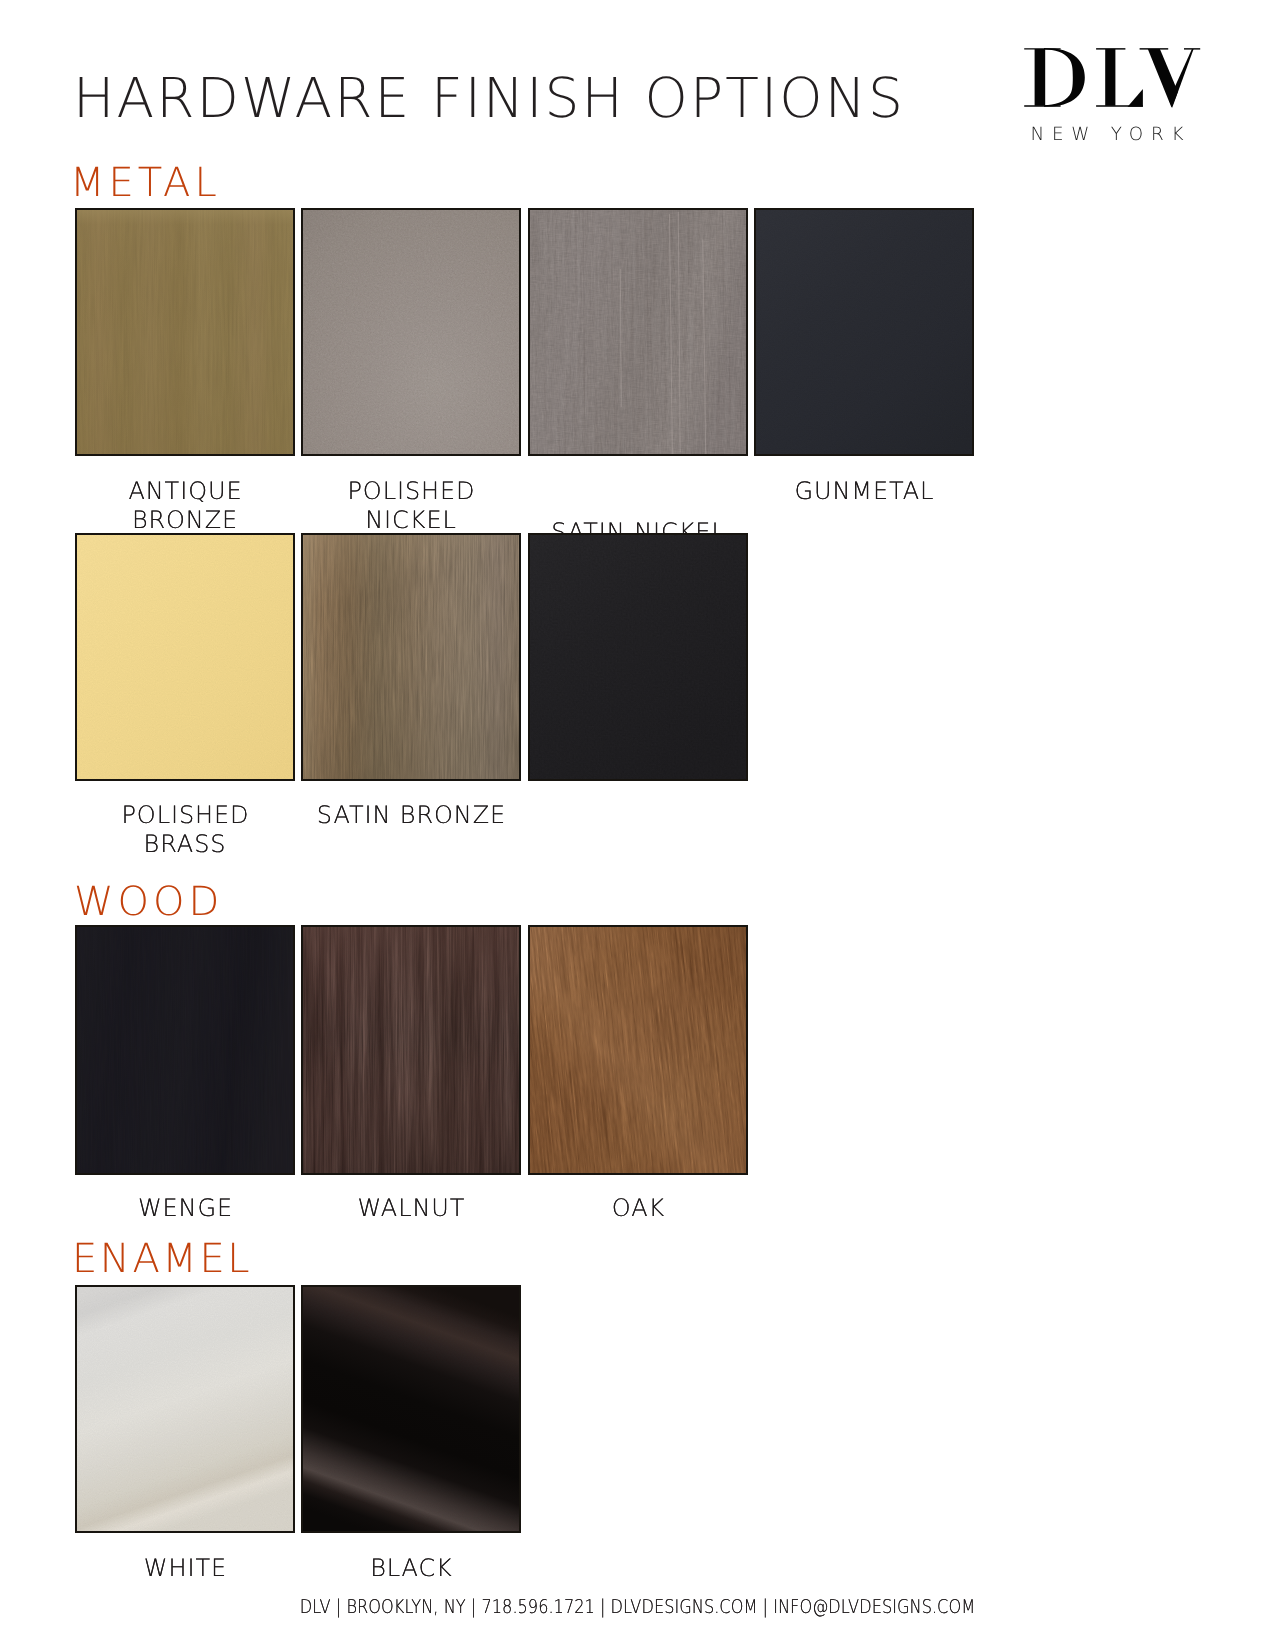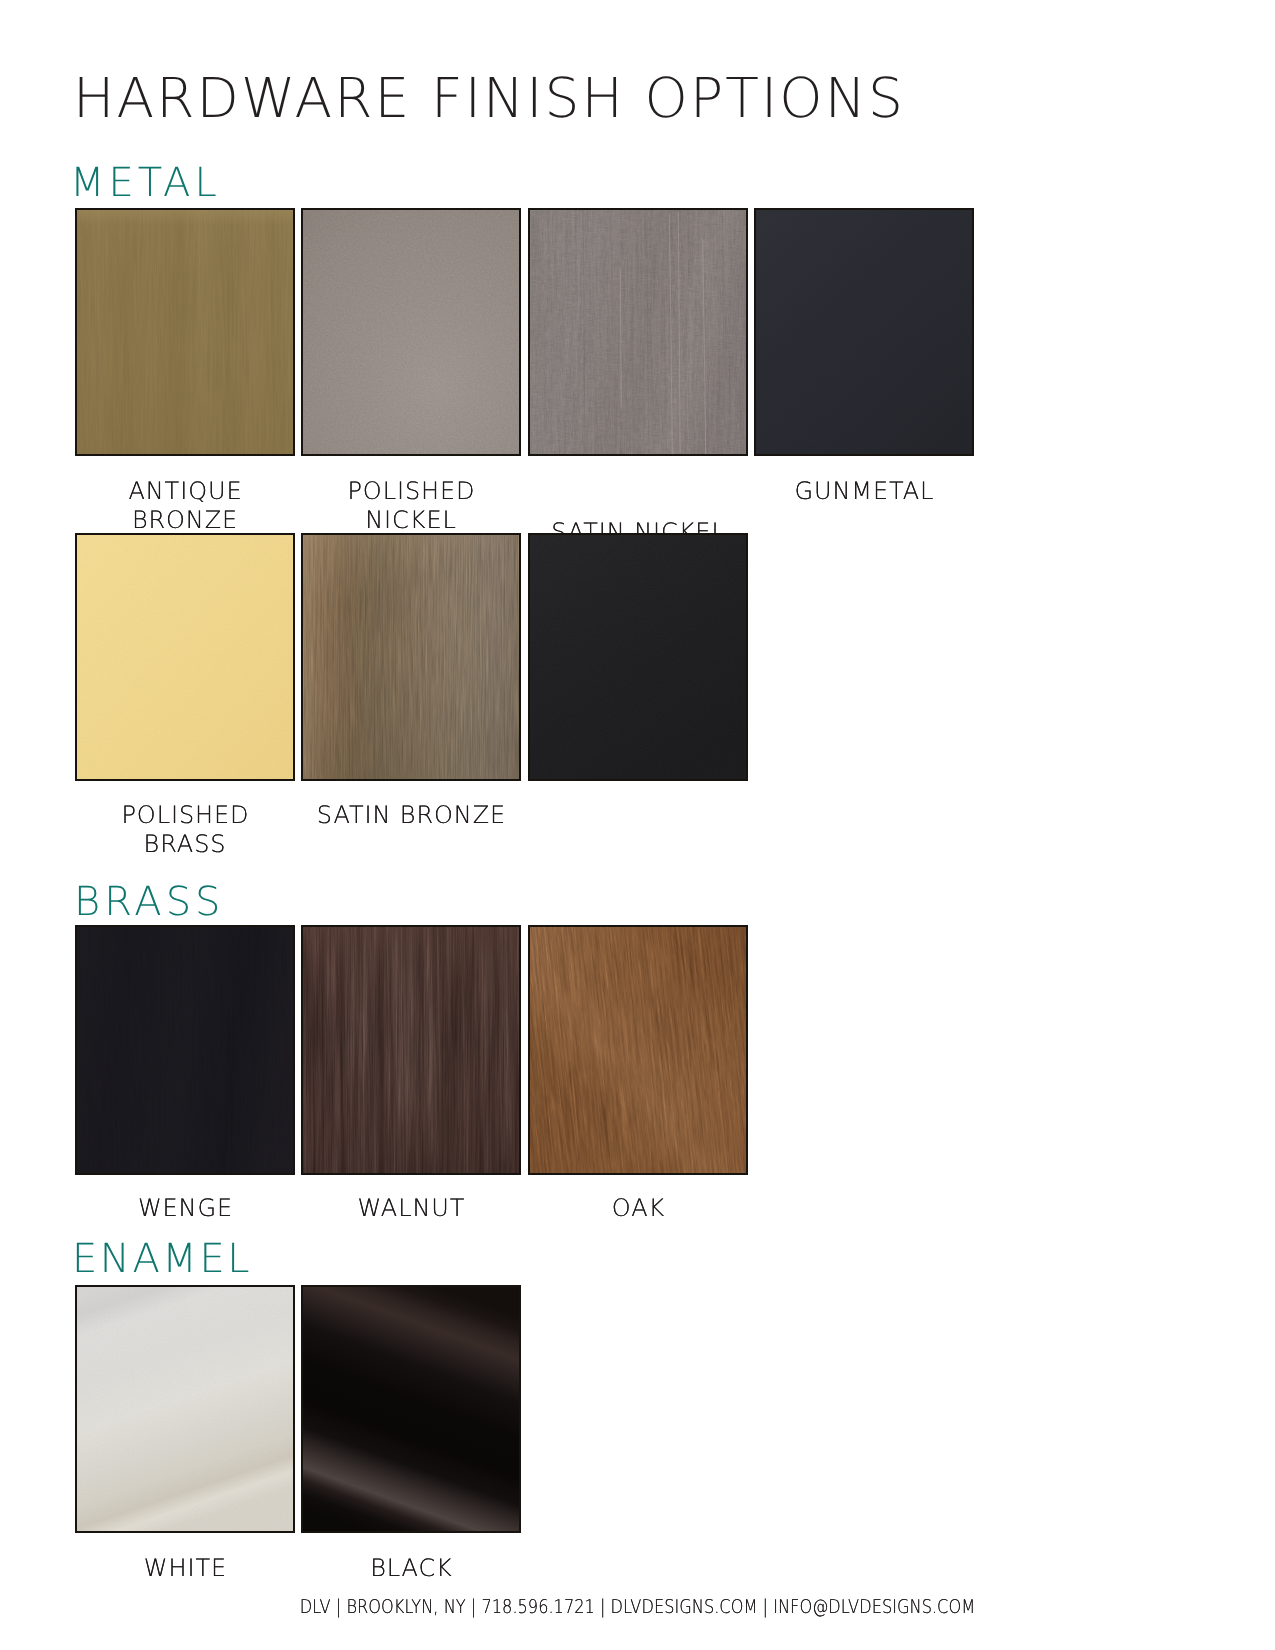--- a/index.html
+++ b/index.html
@@ -6,21 +6,21 @@
   html,body{margin:0;padding:0;background:#ffffff;}
   body{width:1275px;height:1650px;overflow:hidden;
        font-family:"DejaVu Sans",sans-serif;font-weight:300;color:#1a1a1a;
        -webkit-font-smoothing:antialiased;text-rendering:geometricPrecision;}
   .title,.section-head,.label,.footer,.logo-tag,.logo-mark{-webkit-font-smoothing:antialiased;
        will-change:opacity;opacity:0.999;}
   .page{position:relative;width:1275px;height:1650px;background:#fff;}
   .title{position:absolute;left:73px;top:71px;font-size:55px;font-weight:300;
          letter-spacing:2.1px;color:#231f20;white-space:nowrap;line-height:1;}
   .section-head{position:absolute;left:76px;font-size:40px;font-weight:300;
-         letter-spacing:4px;color:#0f766e;white-space:nowrap;line-height:1;}
+         letter-spacing:4px;color:#c2410c;white-space:nowrap;line-height:1;}
   .swatch{position:absolute;border:2px solid #17140f;box-sizing:border-box;overflow:hidden;}
   .swatch > svg, .swatch > .fill{position:absolute;inset:0;width:100%;height:100%;display:block;}
   .label{position:absolute;font-size:24px;font-weight:300;letter-spacing:0.9px;
          color:#201c1d;text-align:center;line-height:1.22;text-indent:0.9px;
          text-shadow:0 0 0.45px rgba(30,26,27,0.95);}
   .logo{position:absolute;}
   .footer{position:absolute;font-size:19px;font-weight:300;letter-spacing:0;
           color:#201c1d;white-space:nowrap;transform:scaleX(0.853);
           text-shadow:0 0 0.4px rgba(30,26,27,0.9);}
   .logo-mark{display:block;}
@@ -232,20 +232,42 @@
     <stop offset="0.95" stop-color="#100d0c"></stop>
         <stop offset="1" stop-color="#0c0a09"></stop>
   </linearGradient>
 </defs>
 </svg>
 
 <div class="page">
 
   <div class="title">HARDWARE FINISH OPTIONS</div>
 
+  <div class="logo" style="left:1024px;top:48px;width:178px;height:60px;">
+    <svg class="logo-mark" width="178" height="61" viewBox="0 0 178 61" aria-label="DLV">
+      <g fill="#050505">
+
+        <path d="M0.2 0.15 H36.6 V1.6 H0.2 Z"></path>
+        <path d="M0.2 57.2 H36.6 V58.65 H0.2 Z"></path>
+        <path d="M10.6 1.0 H21.2 V57.8 H10.6 Z"></path>
+        <path d="M20.0 0.0 C35.4 0.0 45.9 3.1 52.7 9.5 C58.6 15.0 60.8 22.6 60.8 29.4 C60.8 36.2 58.6 43.8 52.7 49.3 C45.9 55.7 35.4 58.8 20.0 58.8 V57.2 C31.0 57.2 40.2 54.4 45.3 47.6 C48.3 43.5 48.8 38.6 48.8 29.4 C48.8 20.2 48.3 15.3 45.3 11.2 C40.2 4.4 31.0 1.6 20.0 1.6 Z"></path>
+
+        <path d="M72.1 0.15 H101.4 V1.6 H72.1 Z"></path>
+        <path d="M81.2 1.0 H91.4 V57.8 H81.2 Z"></path>
+        <path d="M72.1 57.2 H118.9 V58.65 H72.1 Z"></path>
+        <path d="M118.9 41.0 V58.8 H103.6 Z"></path>
+
+        <path d="M115.6 0.15 H144.2 V1.6 H115.6 Z"></path>
+        <path d="M160.0 0.15 H176.2 V1.6 H160.0 Z"></path>
+        <path d="M123.8 0.9 H135.9 L153.9 43.8 L147.6 59.8 Z"></path>
+        <path d="M167.9 0.9 H169.6 L148.2 59.8 L144.9 51.9 Z"></path>
+      </g>
+    </svg>
+    <div class="logo-tag">NEW YORK</div>
+  </div>
 
   <div class="section-head" style="top:163px;left:70px;">METAL</div>
 
   <div class="swatch" style="left:75px;top:208px;width:220px;height:248px;">
     <svg class="fill" width="220" height="248" viewBox="0 0 220 248" preserveAspectRatio="none">
         <rect width="220" height="248" fill="url(#gAntiqueBronze)"></rect>
         <rect width="220" height="248" filter="url(#fxBrushV)"></rect>
         <rect width="220" height="248" fill="url(#gAntiqueBronzeV)"></rect>
       </svg>
   </div>
@@ -304,21 +326,21 @@
   </div>
   <div class="label" style="left:301px;top:801px;width:220px;">SATIN BRONZE</div>
 
   <div class="swatch" style="left:528px;top:533px;width:220px;height:248px;">
     <svg class="fill" width="220" height="248" viewBox="0 0 220 248" preserveAspectRatio="none">
         <rect width="220" height="248" fill="url(#gORB)"></rect>
         <rect width="220" height="248" filter="url(#fxSpeck)"></rect>
       </svg>
   </div>
 
-  <div class="section-head" style="top:882px;left:74px;">BRASS</div>
+  <div class="section-head" style="top:882px;left:74px;">WOOD</div>
 
   <div class="swatch" style="left:75px;top:925px;width:220px;height:250px;">
     <svg class="fill" width="220" height="250" viewBox="0 0 220 250" preserveAspectRatio="none">
         <rect width="220" height="250" fill="url(#gWenge)"></rect>
         <rect width="220" height="250" filter="url(#fxWengeG)"></rect>
         <rect width="220" height="250" filter="url(#fxWoodFine)" opacity="0.5"></rect>
       </svg>
   </div>
   <div class="label" style="left:75px;top:1194px;width:220px;">WENGE</div>
 

